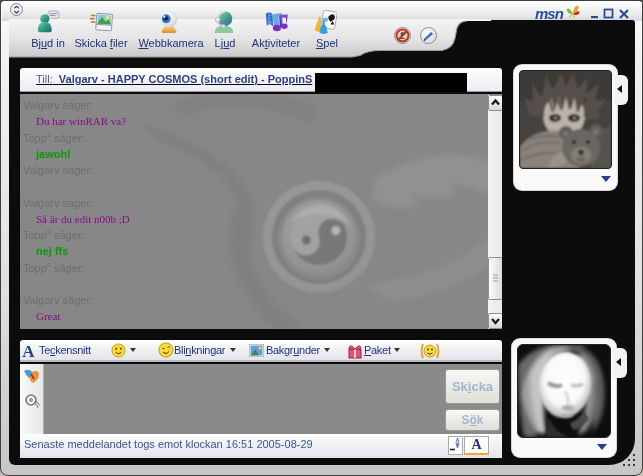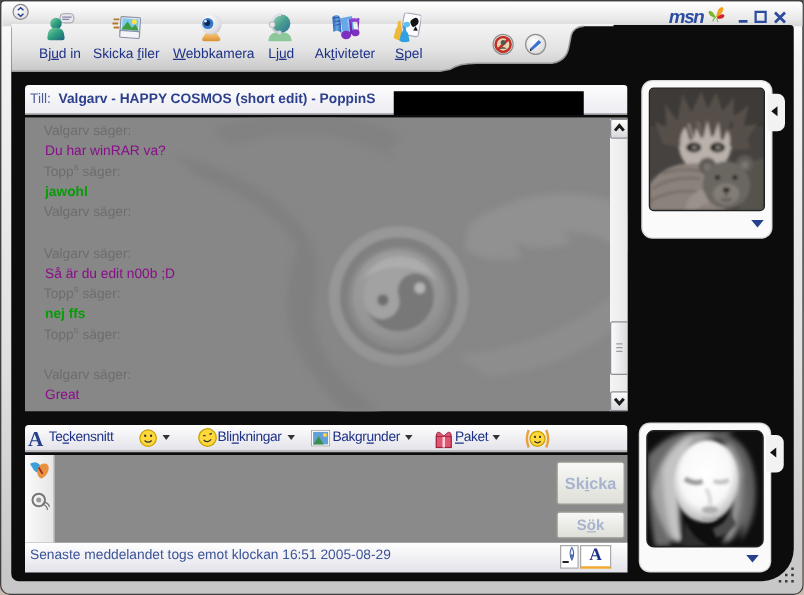--- a/index.html
+++ b/index.html
@@ -22,28 +22,28 @@
   background:radial-gradient(circle at 40% 35%, #ffffff, #d8d8d8); border:1px solid #8a8a8a;
   color:#27408b; font-size:8px; line-height:11px; text-align:center; }
 
 .roundbtn { position:absolute; width:17px; height:17px; border-radius:50%;
   background:radial-gradient(circle at 40% 35%, #ffffff, #cfcfcf); border:1px solid #909090; }
 
 #msnlogo { position:absolute; left:534px; top:4px; font-size:15px; font-weight:bold; font-style:italic; color:#2b4da0; letter-spacing:-1px; }
 
 .col { position:absolute; left:19px; width:482px; }
 #tillbar { top:67px; height:24px; background:linear-gradient(#fdfdfd,#ececf2);
-  border-radius:3px 3px 0 0; border-bottom:1px solid #9a9aa2; font-size:11px; line-height:23px; padding-left:4px; white-space:nowrap; }
+  border-radius:3px 3px 0 0; border-bottom:1px solid #9a9aa2; font-size:11px; line-height:23px; padding-left:16px; white-space:nowrap;text-decoration:underline; }
 #tillbar .t1 { color:#4b5b9c; }
 #tillbar .t2 { color:#2c3f8c; font-weight:bold; }
 #redact { position:absolute; left:295px; top:5px; width:152px; height:19px; background:#000; }
 #chat { top:93px; height:235px; background:#878787; overflow:hidden; }
 .cl { position:absolute; left:0; width:460px; height:17px; font-size:11px; line-height:16px; white-space:nowrap; }
-.nm { color:#6d6d6d; padding-left:3px;margin-left:12px; }
-.mg { color:#8a0d8a; padding-left:16px; }
+.nm { color:#6d6d6d; padding-left:3px; }
+.mg { color:#8a0d8a; padding-left:16px;font-family:Liberation Serif, serif; }
 .gr { color:#089b08; font-weight:bold; padding-left:16px; }
 sup { font-size:8px; line-height:0; }
 
 #sbar { position:absolute; left:468px; top:1px; width:15px; height:234px; background:linear-gradient(90deg,#f4f4f4,#e8e8ea); }
 .sbtn { position:absolute; left:0; width:15px; height:16px; background:linear-gradient(#fdfdfd,#d8d8dc); border:1px solid #8d8d95; border-radius:2px;
   color:#333; font-size:8px; text-align:center; line-height:14px; }
 #sthumb { position:absolute; left:0; top:162px; width:15px; height:43px; background:linear-gradient(90deg,#fbfbfb,#dcdce0); border:1px solid #8d8d95; border-radius:2px; }
 
 #fmtbar { top:339px; height:22px; background:linear-gradient(#fefefe,#e3e3ea);
   border-radius:3px 3px 0 0; border-bottom:2px solid #b9b9c0; font-size:11px; color:#1e3287; }

